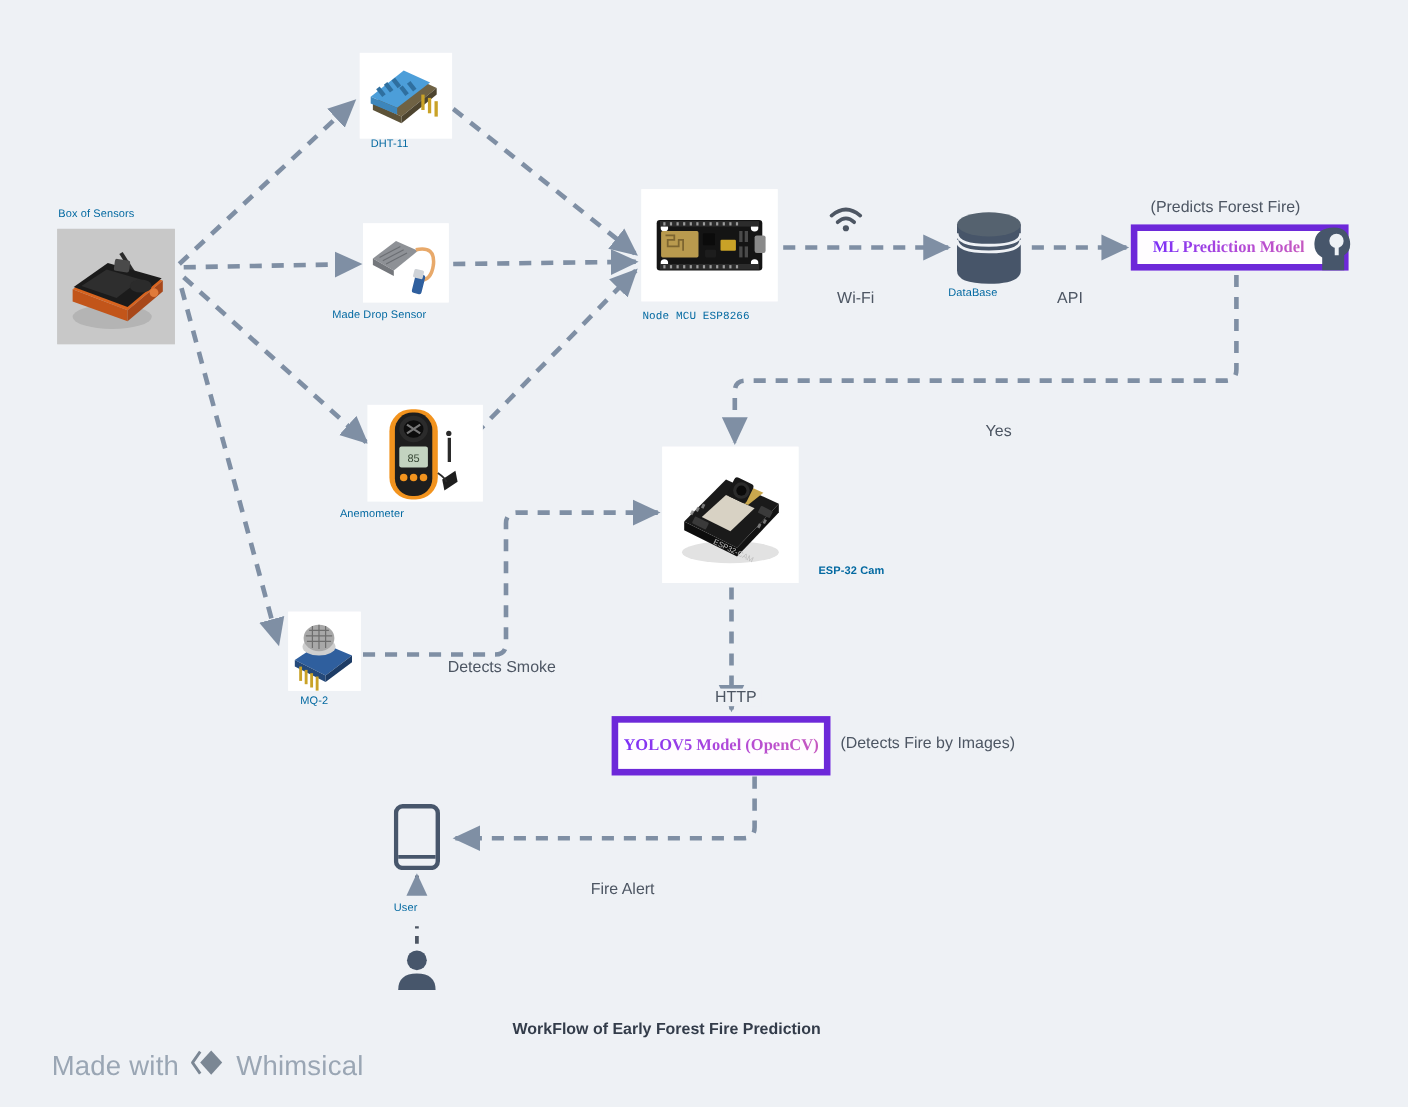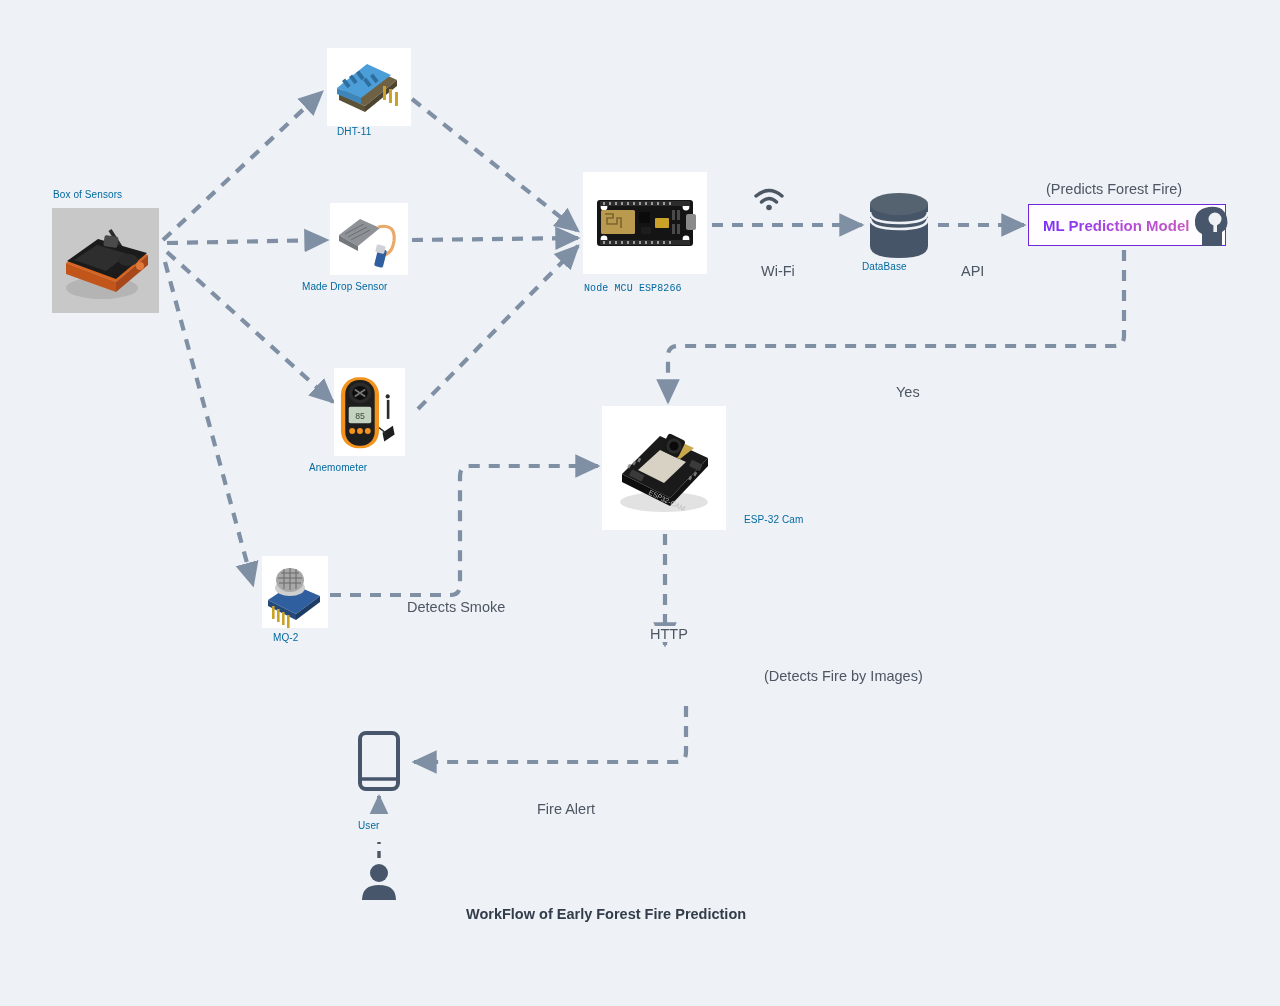--- a/index.html
+++ b/index.html
@@ -17,22 +17,22 @@
   .imgbox{background:#ffffff;display:flex;align-items:center;justify-content:center;}
   .caption{
     position:absolute;font-size:10px;color:#0369a1;white-space:nowrap;
     letter-spacing:.1px;
   }
   .edge-label{
     position:absolute;font-size:14.5px;color:#4d5663;white-space:nowrap;
     background:#eef1f5;padding:0 4px;margin-top:48px;
   }
   .notebox{
-    position:absolute;background:#fffdff;border:1px solid #6d28d9;
-    display:flex;align-items:center;box-sizing:border-box;
+    position:absolute;background:#fffdff;border:6px solid #6d28d9;
+    display:flex;align-items:center;box-sizing:border-box;font-family:Liberation Serif, serif;
   }
   .purple{
     font-size:15px;font-weight:bold;white-space:nowrap;
     background:linear-gradient(90deg,#7b2ff7 0%,#b24ad8 55%,#c558c0 100%);
     -webkit-background-clip:text;background-clip:text;color:#a23bcf;
     -webkit-text-fill-color:transparent;
   }
   .paren{position:absolute;font-size:14.5px;color:#4d5663;white-space:nowrap;}
   .title{
     position:absolute;font-size:14.5px;font-weight:bold;color:#333c4a;white-space:nowrap;
@@ -144,21 +144,21 @@
         </g>
         <path d="M48 24 Q66 20 64 38 Q62 52 52 52" stroke="#e8a96a" stroke-width="3.2" fill="none"></path>
         <rect x="46" y="46" width="9" height="18" rx="2" fill="#2f5f9e" transform="rotate(14 50 55)"></rect>
         <rect x="46" y="42" width="9" height="8" rx="1.5" fill="#cfd3d8" transform="rotate(14 50 46)"></rect>
       </svg>
     </div>
   </div>
   <div class="caption" style="left:302px;top:281px;">Made Drop Sensor</div>
 
   <div class="node" style="left:334px;top:368px;">
-    <div class="imgbox" style="width:71px;height:88px;">
+    <div class="imgbox" style="width:105px;height:88px;">
       <svg width="82" height="88" viewBox="0 0 82 88">
         <rect width="82" height="88" fill="#fff"></rect>
         <rect x="8" y="4" width="44" height="82" rx="20" fill="#f2931e"></rect>
         <rect x="13" y="7" width="34" height="76" rx="16" fill="#1e1e1e"></rect>
         <ellipse cx="30" cy="22" rx="13" ry="12" fill="#2b2b2b"></ellipse>
         <ellipse cx="30" cy="22" rx="9" ry="8" fill="#0d0d0d"></ellipse>
         <path d="M24 18 L36 26 M36 18 L24 26" stroke="#777" stroke-width="2"></path>
         <rect x="17" y="38" width="26" height="19" rx="2" fill="#c3d3c0"></rect>
         <text x="30" y="52" font-size="10" text-anchor="middle" fill="#3a4a38" font-family="sans-serif">85</text>
         <circle cx="21" cy="66" r="3.4" fill="#f2931e"></circle>
@@ -315,26 +315,29 @@
           <rect x="26" y="58" width="2.5" height="4" transform="rotate(26 27 60)"></rect>
           <rect x="31" y="55" width="2.5" height="4" transform="rotate(26 32 57)"></rect>
           <rect x="36" y="52" width="2.5" height="4" transform="rotate(26 37 54)"></rect>
           <rect x="92" y="66" width="2.5" height="4" transform="rotate(26 93 68)"></rect>
           <rect x="87" y="70" width="2.5" height="4" transform="rotate(26 88 72)"></rect>
         </g>
         <text x="46" y="88" font-size="7" fill="#bdbdbd" transform="rotate(26 46 88)" font-family="sans-serif">ESP32-CAM</text>
       </svg>
     </div>
   </div>
-  <div class="caption" style="left:744px;top:514px;">ESP-32 Cam</div>
+  <div class="caption" style="left:744px;top:514px;font-weight:bold;">ESP-32 Cam</div>
 
   <div class="edge-label" style="left:403px;top:551px;">Detects Smoke</div>
 
   <div class="edge-label" style="left:646px;top:578px;">HTTP</div>
 
+  <div class="notebox" style="left:556px;top:651px;width:199px;height:54px;justify-content:center;">
+    <span class="purple">YOLOV5 Model (OpenCV)</span>
+  </div>
   <div class="paren" style="left:764px;top:668px;">(Detects Fire by Images)</div>
 
   <div class="edge-label" style="left:533px;top:753px;">Fire Alert</div>
 
   <div class="node" style="left:358px;top:731px;">
     <div>
       <svg width="42" height="60" viewBox="0 0 42 60">
         <rect x="2" y="2" width="38" height="56" rx="6" fill="none" stroke="#47566b" stroke-width="4"></rect>
         <path d="M4 48 H38" stroke="#47566b" stroke-width="3.4"></path>
       </svg>
@@ -344,16 +347,26 @@
   <div class="caption" style="left:358px;top:820px;">User</div>
   <div class="node" style="left:359px;top:862px;">
     <div>
       <svg width="40" height="40" viewBox="0 0 40 40">
         <circle cx="20" cy="11" r="9" fill="#47566b"></circle>
         <path d="M3 38 Q3 23 20 23 Q37 23 37 38 Z" fill="#47566b"></path>
       </svg>
     </div>
   </div>
 
-  <div class="title" style="left:466px;top:906px;">WorkFlow of Early Forest Fire Prediction</div>
-
+  <div class="title" style="left:466px;top:928px;">WorkFlow of Early Forest Fire Prediction</div>
+
+  <div class="wm" style="left:47px;top:952px;">
+    <span>Made with</span>
+    <span>
+      <svg width="34" height="28" viewBox="0 0 34 28">
+        <path d="M10 4 L3 14 L10 24" stroke="#7b8794" stroke-width="2.6" fill="none" stroke-linejoin="round"></path>
+        <path d="M20 3 L30 14 L20 25 L10 14 Z" fill="#7b8794"></path>
+      </svg>
+    </span>
+    <span>Whimsical</span>
+  </div>
 
 </div>
 
 </body></html>

